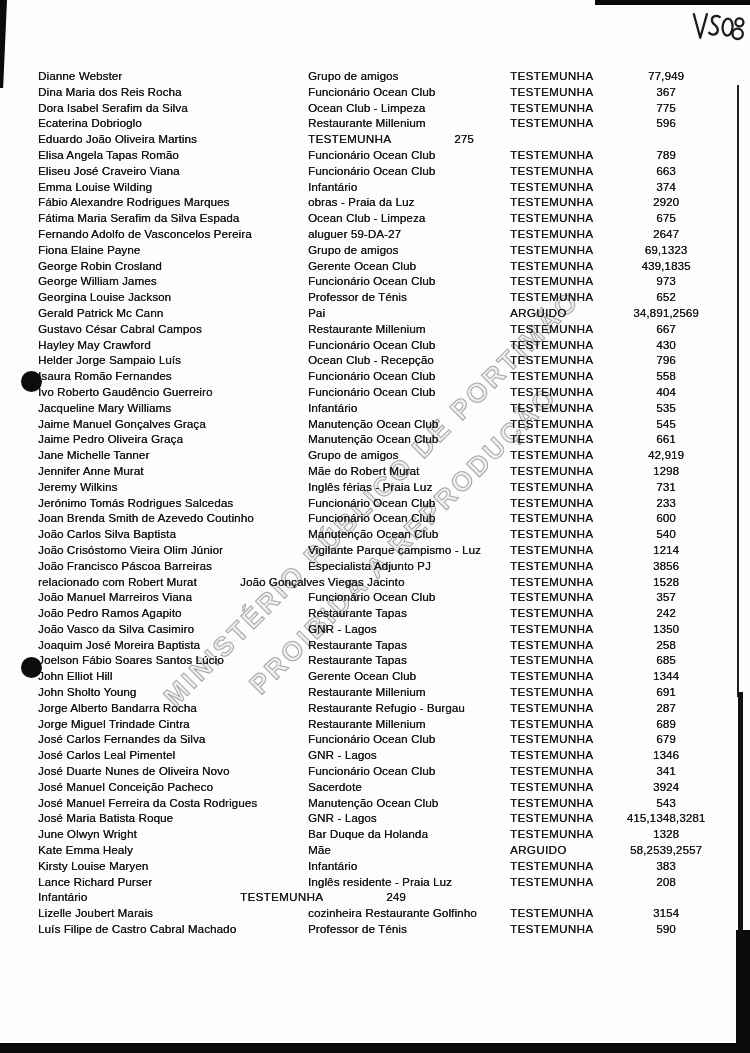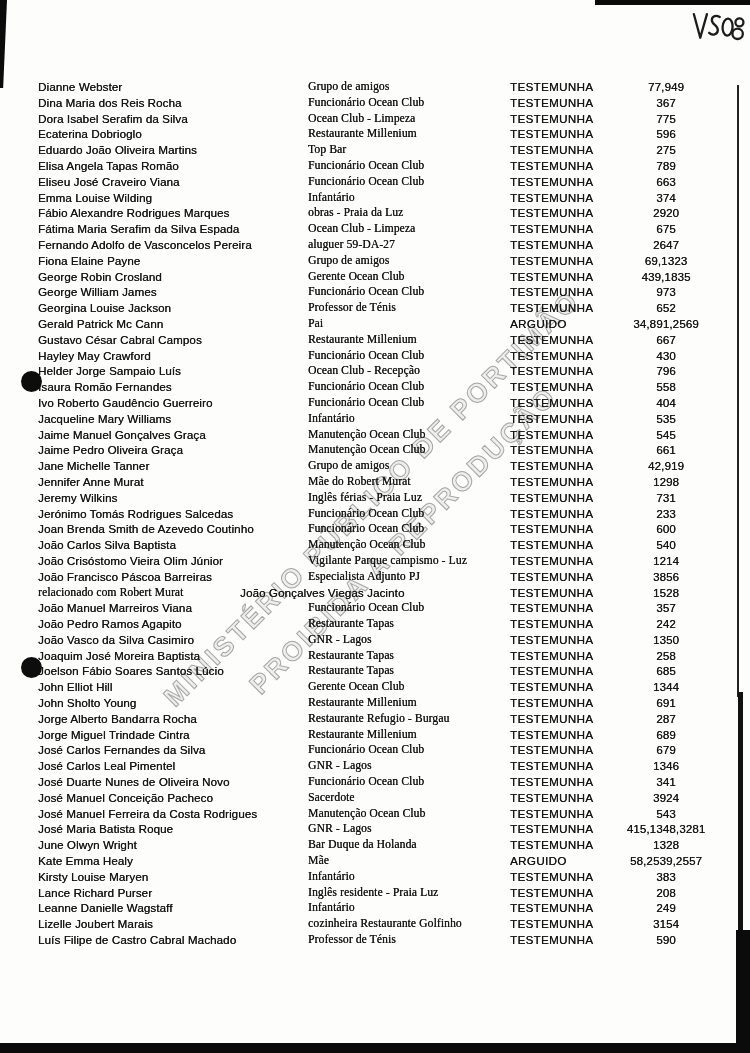--- a/index.html
+++ b/index.html
@@ -28,28 +28,28 @@
     text-align:center;
     font-size:27px; line-height:52px; letter-spacing:3px;
     font-weight:bold; text-transform:uppercase;
     color:rgba(150,150,150,0.14);
     -webkit-text-stroke:1px rgba(115,115,115,0.62);
     z-index:1; pointer-events:none; white-space:nowrap;
   }
 
   
   .rows {
-    position:absolute; left:38px; top:79px; width:676px; z-index:2;
+    position:absolute; left:38px; top:68px; width:676px; z-index:2;
   }
   .row { display:flex; height:15.8px; line-height:15.8px; font-size:11.6px;
          letter-spacing:0.1px; white-space:nowrap;
          text-shadow:0.25px 0 0 #1d1d1d; }
   .c { overflow:visible; }
   .c.name   { width:270px; }
-  .c.role   { width:202px;font-family:Liberation Serif, serif; }
+  .c.role   { width:202px; }
   .c.status { width:108px; letter-spacing:0.35px; }
   .c.pages  { width:96px; text-align:center; }
 
   
   .dot { position:absolute; width:21px; height:21px; border-radius:50%;
          background:#0d0d0d; z-index:3; }
   .dot1 { left:21px; top:371px; }
   .dot2 { left:21px; top:657px; }
 
   
@@ -94,21 +94,20 @@
 
     <div class="row">
       <div class="c name">Ecaterina Dobrioglo</div>
       <div class="c role">Restaurante Millenium</div>
       <div class="c status">TESTEMUNHA</div>
       <div class="c pages">596</div>
     </div>
 
     <div class="row">
       <div class="c name">Eduardo João Oliveira Martins</div>
-      <div class="c role">Top Bar</div>
       <div class="c status">TESTEMUNHA</div>
       <div class="c pages">275</div>
     </div>
 
     <div class="row">
       <div class="c name">Elisa Angela Tapas Romão</div>
       <div class="c role">Funcionário Ocean Club</div>
       <div class="c status">TESTEMUNHA</div>
       <div class="c pages">789</div>
     </div>
@@ -429,21 +428,20 @@
     </div>
 
     <div class="row">
       <div class="c name">Lance Richard Purser</div>
       <div class="c role">Inglês residente - Praia Luz</div>
       <div class="c status">TESTEMUNHA</div>
       <div class="c pages">208</div>
     </div>
 
     <div class="row">
-      <div class="c name">Leanne Danielle Wagstaff</div>
       <div class="c role">Infantário</div>
       <div class="c status">TESTEMUNHA</div>
       <div class="c pages">249</div>
     </div>
 
     <div class="row">
       <div class="c name">Lizelle Joubert Marais</div>
       <div class="c role">cozinheira Restaurante Golfinho</div>
       <div class="c status">TESTEMUNHA</div>
       <div class="c pages">3154</div>

